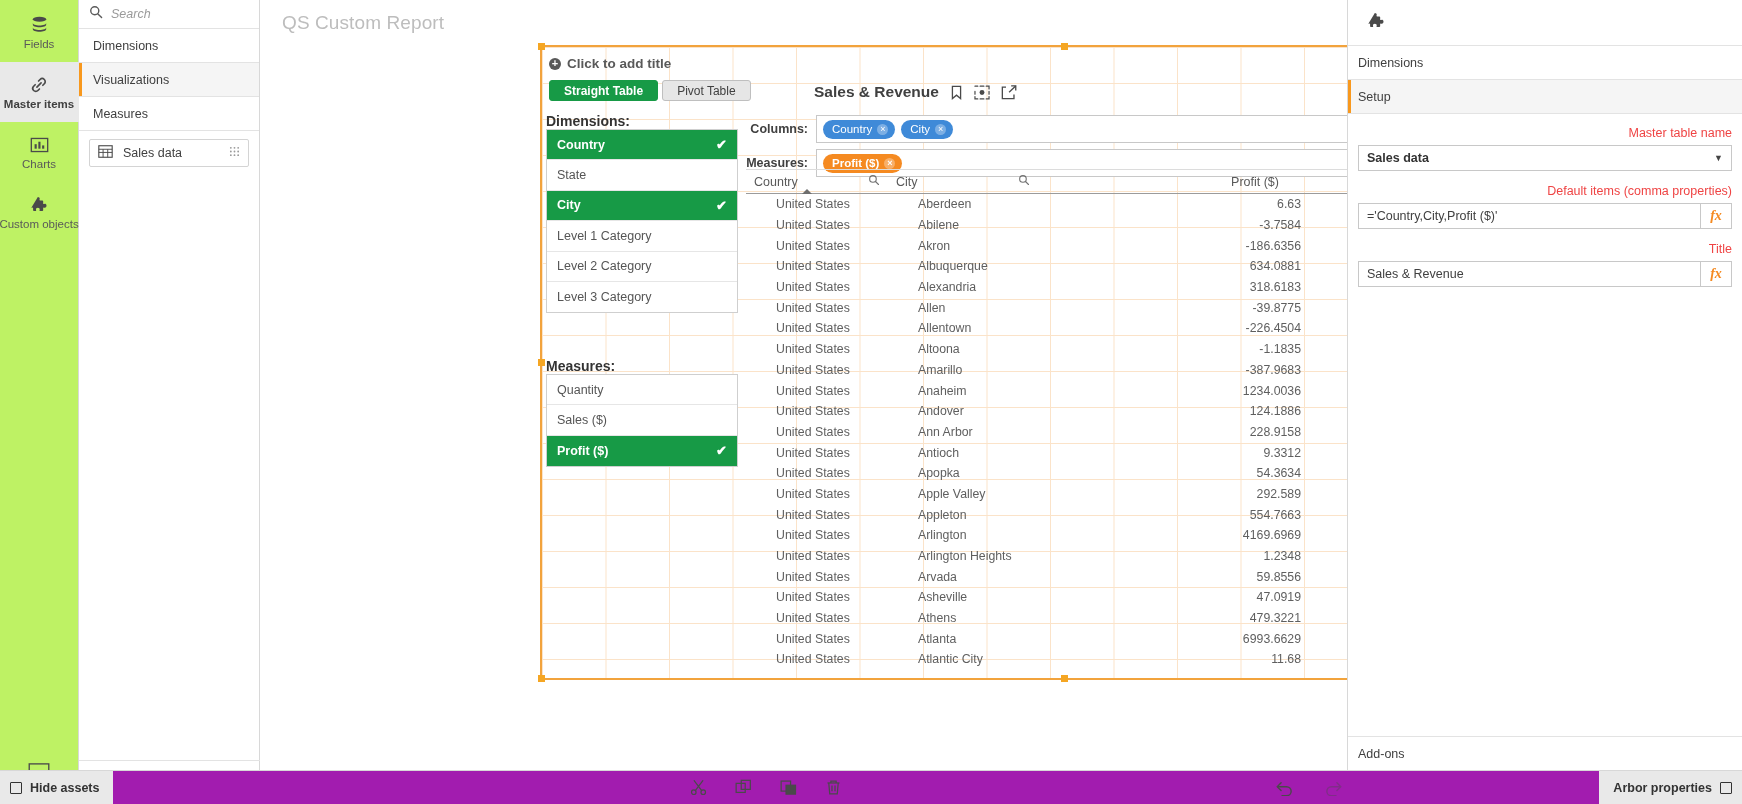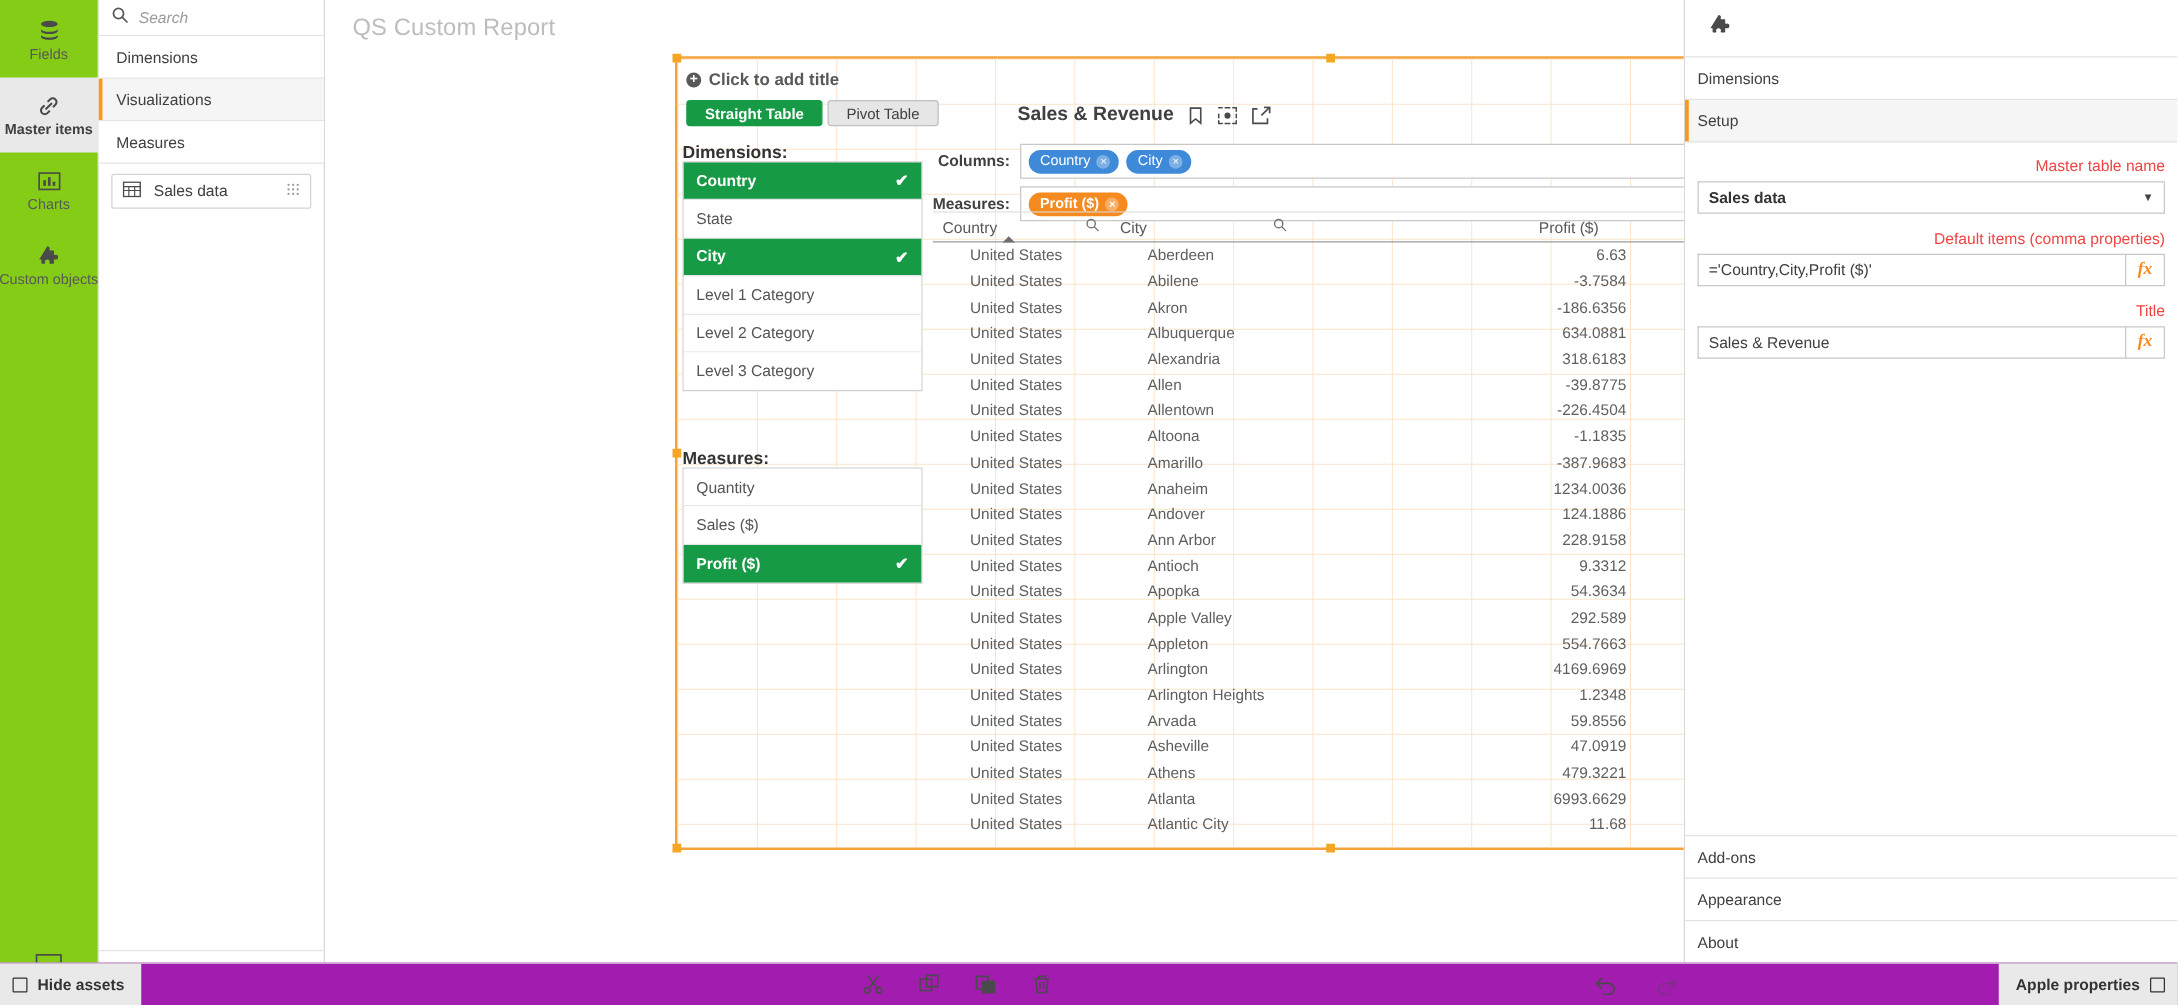--- a/index.html
+++ b/index.html
@@ -6,21 +6,21 @@
   html, body {
     width: 1742px; height: 804px;
     font-family: "Liberation Sans", sans-serif;
     background: #fff; overflow: hidden;
     -webkit-font-smoothing: antialiased;
   }
   .app { position: relative; width: 1742px; height: 804px; display: flex; }
 
   
   .rail {
-    width: 79px; height: 804px; background: #84cc16;
+    width: 79px; height: 804px; background: #bef264;
     border-right: 1px solid #d8d8d8;
     display: flex; flex-direction: column; align-items: center;
     padding-top: 2px; flex: 0 0 79px;
   }
   .rail-item {
     width: 79px; height: 60px; display: flex; flex-direction: column;
     align-items: center; justify-content: center; gap: 3px;
     cursor: pointer; color: #595959;
   }
   .rail-item.active { background: #e9e9e9; }
@@ -644,23 +644,20 @@
       </div>
     </div>
 
     <div class="props-foot">
       <div class="prop-sec">
         <span>Add-ons</span>
       </div>
       <div class="prop-sec">
         <span>Appearance</span>
       </div>
-      <div class="prop-sec" style="margin-bottom:34px;">
-        <span>About</span>
-      </div>
     </div>
   </div>
 
   <div class="botbar">
     <div class="hide-assets">
       <span class="sq"></span>
       <span>Hide assets</span>
     </div>
     <div class="bot-tools">
       <span class="bot-ico">
@@ -699,18 +696,18 @@
           </svg>
       </span>
       <span class="bot-ico" style="opacity:.38">
         <svg width="19" height="16" viewBox="0 0 20 16" fill="none" stroke="#4a4a4a" stroke-width="1.5" stroke-linecap="round">
             <path d="M17 6.6H7.8a4.8 4.8 0 0 0 0 9.6h4.8"></path>
             <path d="M13.6 2.6l4 4-4 4"></path>
           </svg>
       </span>
     </div>
     <div class="hide-props">
-      <span>Apple properties</span>
+      <span>Arbor properties</span>
       <span class="sq"></span>
     </div>
   </div>
 
 </div>
 
 </body></html>

